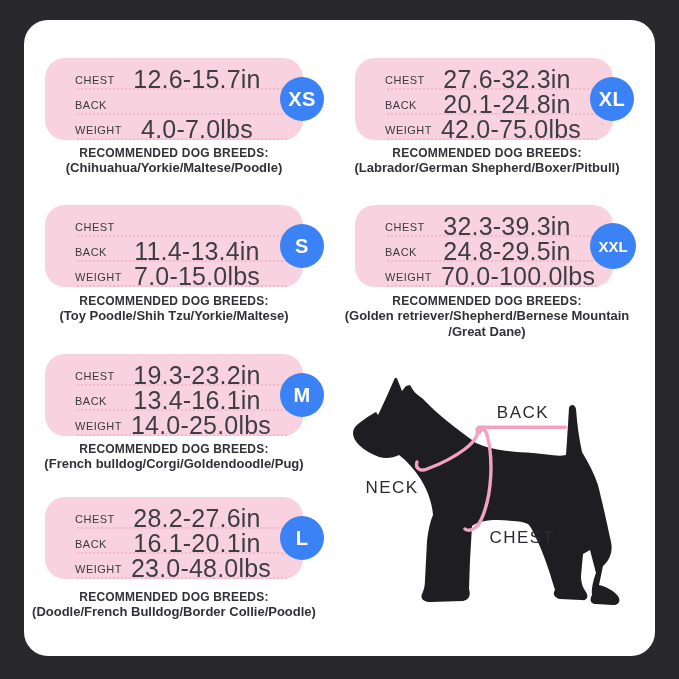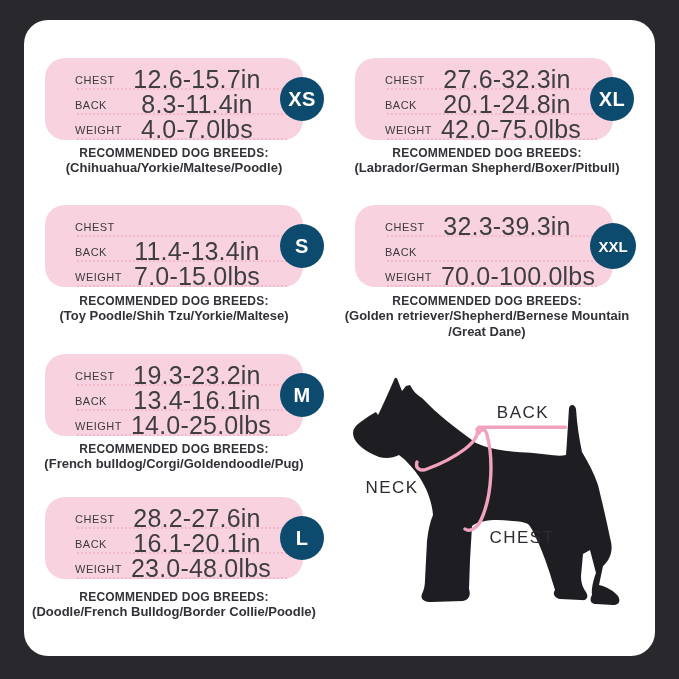--- a/index.html
+++ b/index.html
@@ -24,21 +24,21 @@
   .mlabel{
     width:56px;font-size:11px;letter-spacing:.5px;color:#3a393e;
     position:relative;z-index:1;
   }
   .mvalue{
     width:132px;text-align:center;font-size:25px;color:#3e3d42;
     letter-spacing:.2px;white-space:nowrap;position:relative;z-index:1;
   }
   .badge{
     position:absolute;top:50%;right:-21px;transform:translateY(-50%);
-    width:44px;height:44px;border-radius:50%;background:#0c4a6e;
+    width:44px;height:44px;border-radius:50%;background:#3b82f6;
     color:#ffffff;font-weight:bold;font-size:20px;letter-spacing:.5px;
     display:flex;align-items:center;justify-content:center;
   }
   .badge.xxl{font-size:15px;width:46px;height:46px;right:-23px;letter-spacing:0;}
   .rec{position:absolute;text-align:center;color:#323137;font-weight:bold;}
   .rec-heading{font-size:12px;line-height:14px;letter-spacing:.2px;}
   .rec-breeds{font-size:13px;line-height:15.5px;}
   .dogsvg{position:absolute;left:0;top:0;width:679px;height:679px;pointer-events:none;}
   .diagram-label{
     position:absolute;font-size:17px;letter-spacing:1.5px;color:#2c2b31;
@@ -50,21 +50,20 @@
 
 <div class="panel"></div>
 
 <section class="card" style="left:45px;top:58px;">
   <div class="row">
     <span class="mlabel">CHEST</span>
     <span class="mvalue">12.6-15.7in</span>
   </div>
   <div class="row">
     <span class="mlabel">BACK</span>
-    <span class="mvalue">8.3-11.4in</span>
   </div>
   <div class="row">
     <span class="mlabel">WEIGHT</span>
     <span class="mvalue">4.0-7.0lbs</span>
   </div>
   <div class="badge">XS</div>
 </section>
 <div class="rec" style="left:24px;top:146px;width:300px;">
   <div class="rec-heading">RECOMMENDED DOG BREEDS:</div>
   <div class="rec-breeds">(Chihuahua/Yorkie/Maltese/Poodle)</div>
@@ -109,20 +108,21 @@
   <div class="rec-breeds">(Toy Poodle/Shih Tzu/Yorkie/Maltese)</div>
 </div>
 
 <section class="card" style="left:355px;top:205px;">
   <div class="row">
     <span class="mlabel">CHEST</span>
     <span class="mvalue">32.3-39.3in</span>
   </div>
   <div class="row">
     <span class="mlabel">BACK</span>
+    <span class="mvalue">24.8-29.5in</span>
   </div>
   <div class="row">
     <span class="mlabel">WEIGHT</span>
     <span class="mvalue">70.0-100.0lbs</span>
   </div>
   <div class="badge xxl">XXL</div>
 </section>
 <div class="rec" style="left:337px;top:294px;width:300px;">
   <div class="rec-heading">RECOMMENDED DOG BREEDS:</div>
   <div class="rec-breeds">(Golden retriever/Shepherd/Bernese Mountain /Great Dane)</div>

